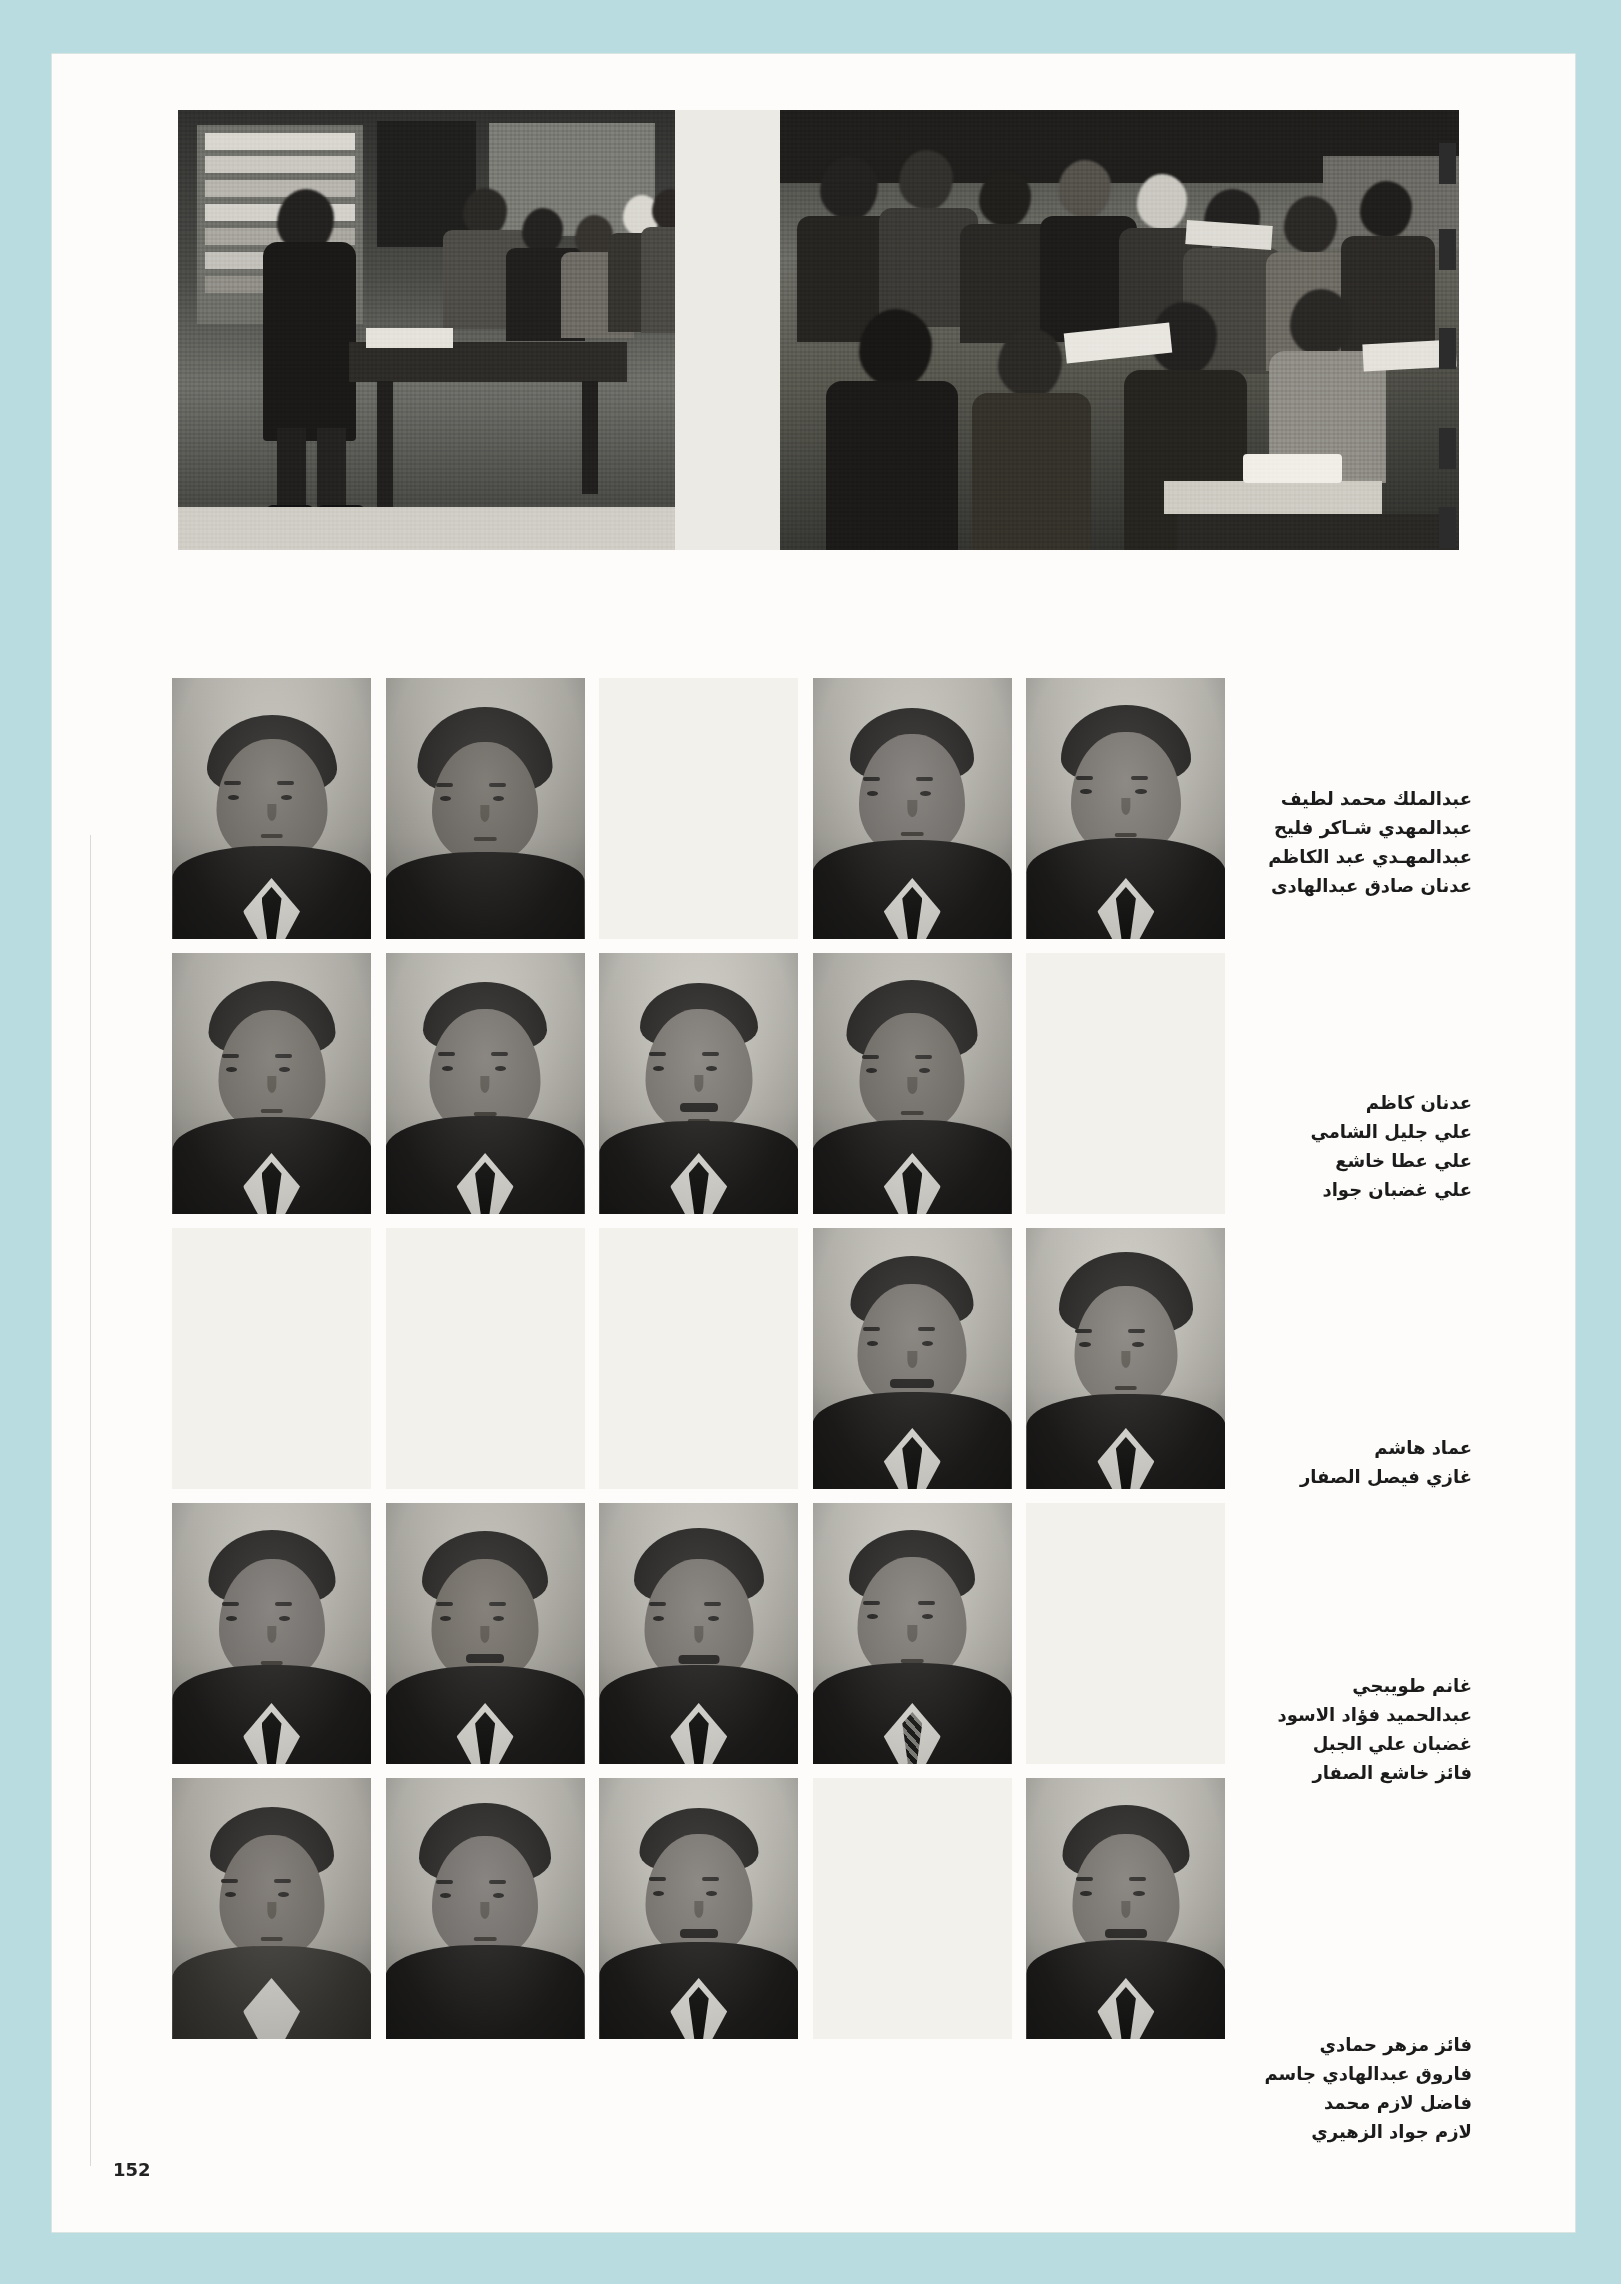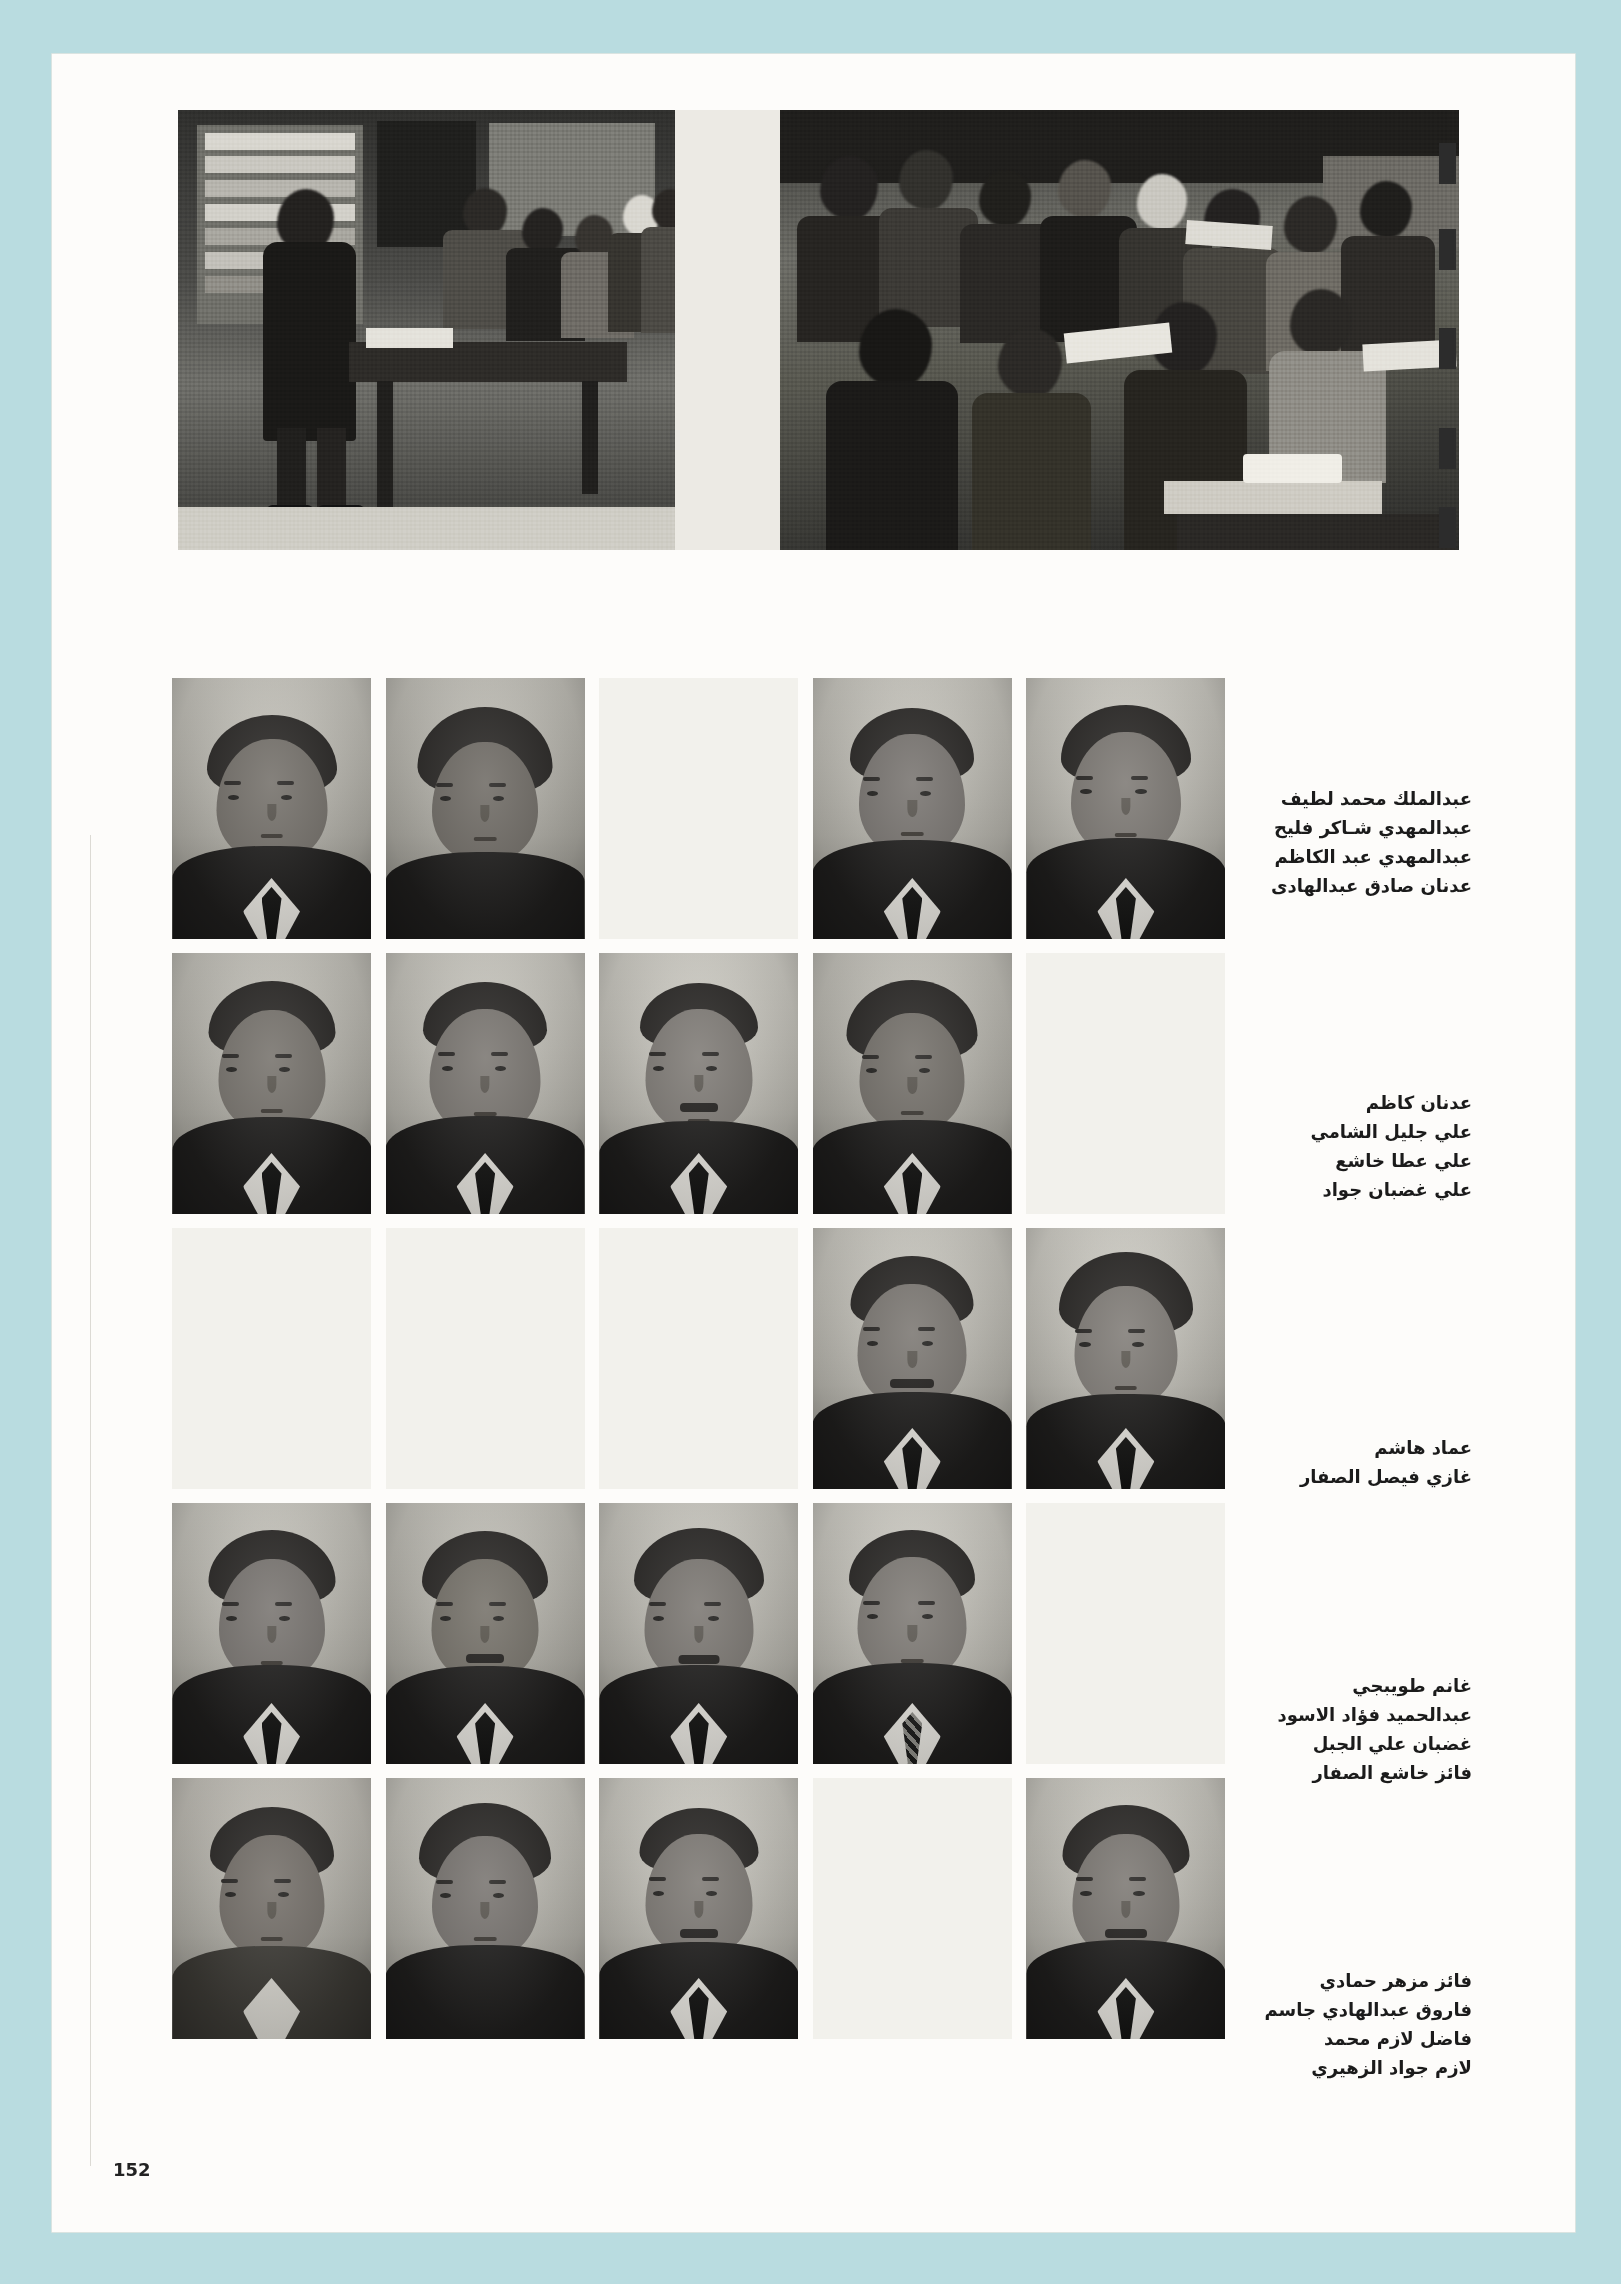--- a/index.html
+++ b/index.html
@@ -675,21 +675,21 @@
         </div>
       </div>
     </div>
   </div>
 
   <div class="names">
 
     <div class="name-block" style="top:106px;">
       <div>عبدالملك محمد لطيف</div>
       <div>عبدالمهدي شـاكر فليح</div>
-      <div>عبدالمهدي عبد الكاظم</div>
+      <div>عبدالمهـدي عبد الكاظم</div>
       <div>عدنان صادق عبدالهادى</div>
     </div>
 
     <div class="name-block" style="top:410px;">
       <div>عدنان كاظم</div>
       <div>علي جليل الشامي</div>
       <div>علي عطا خاشع</div>
       <div>علي غضبان جواد</div>
     </div>
 
@@ -698,21 +698,21 @@
       <div>غازي فيصل الصفار</div>
     </div>
 
     <div class="name-block" style="top:993px;">
       <div>غانم طويبجي</div>
       <div>عبدالحميد فؤاد الاسود</div>
       <div>غضبان علي الجبل</div>
       <div>فائز خاشع الصفار</div>
     </div>
 
-    <div class="name-block" style="top:1288px;">
+    <div class="name-block" style="top:1352px;">
       <div>فائز مزهر حمادي</div>
       <div>فاروق عبدالهادي جاسم</div>
       <div>فاضل لازم محمد</div>
       <div>لازم جواد الزهيري</div>
     </div>
   </div>
 
   <div class="folio">152</div>
 </div>
 

